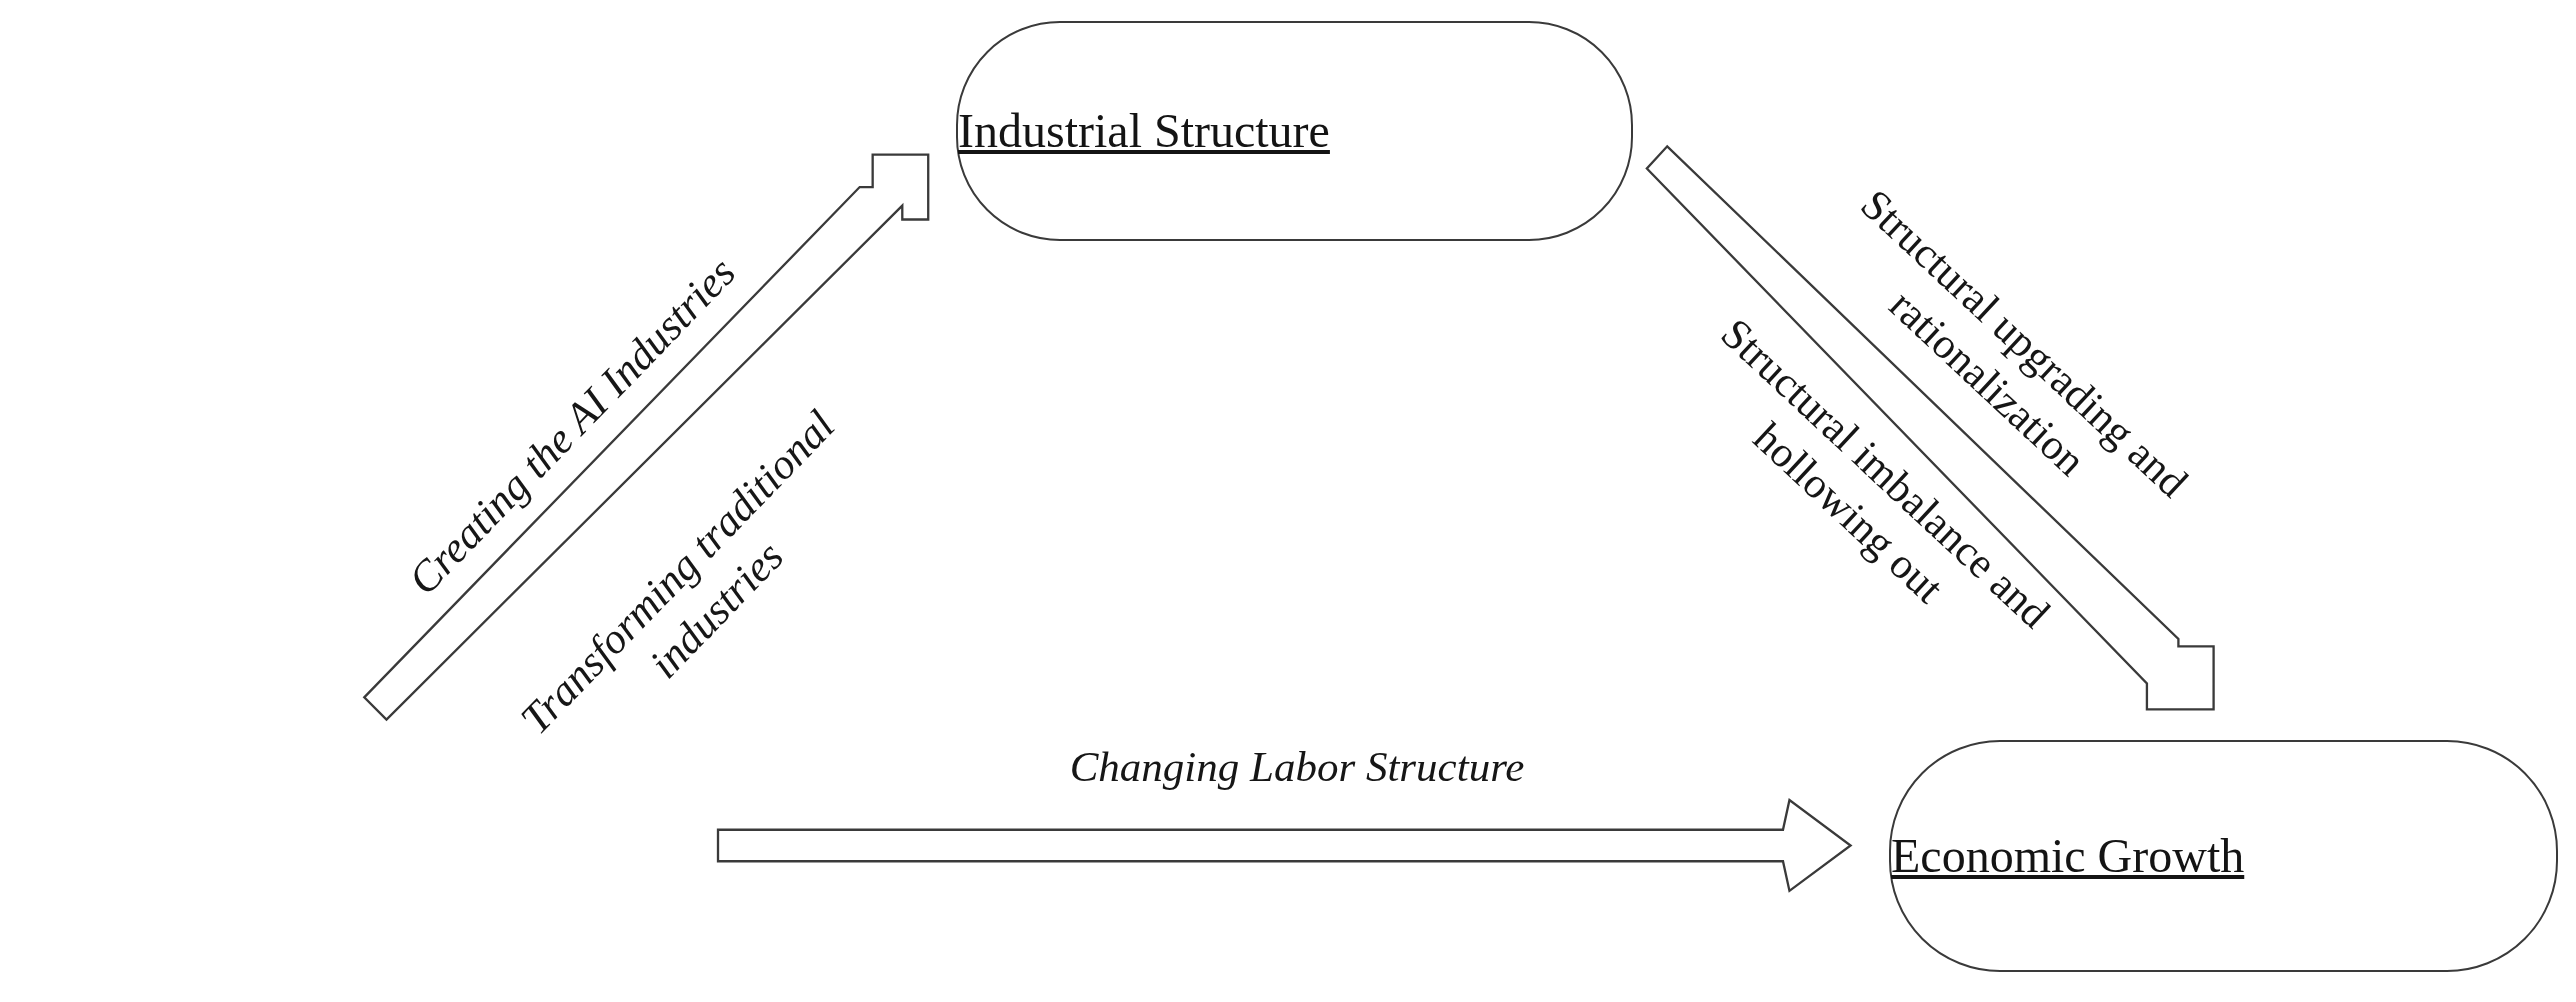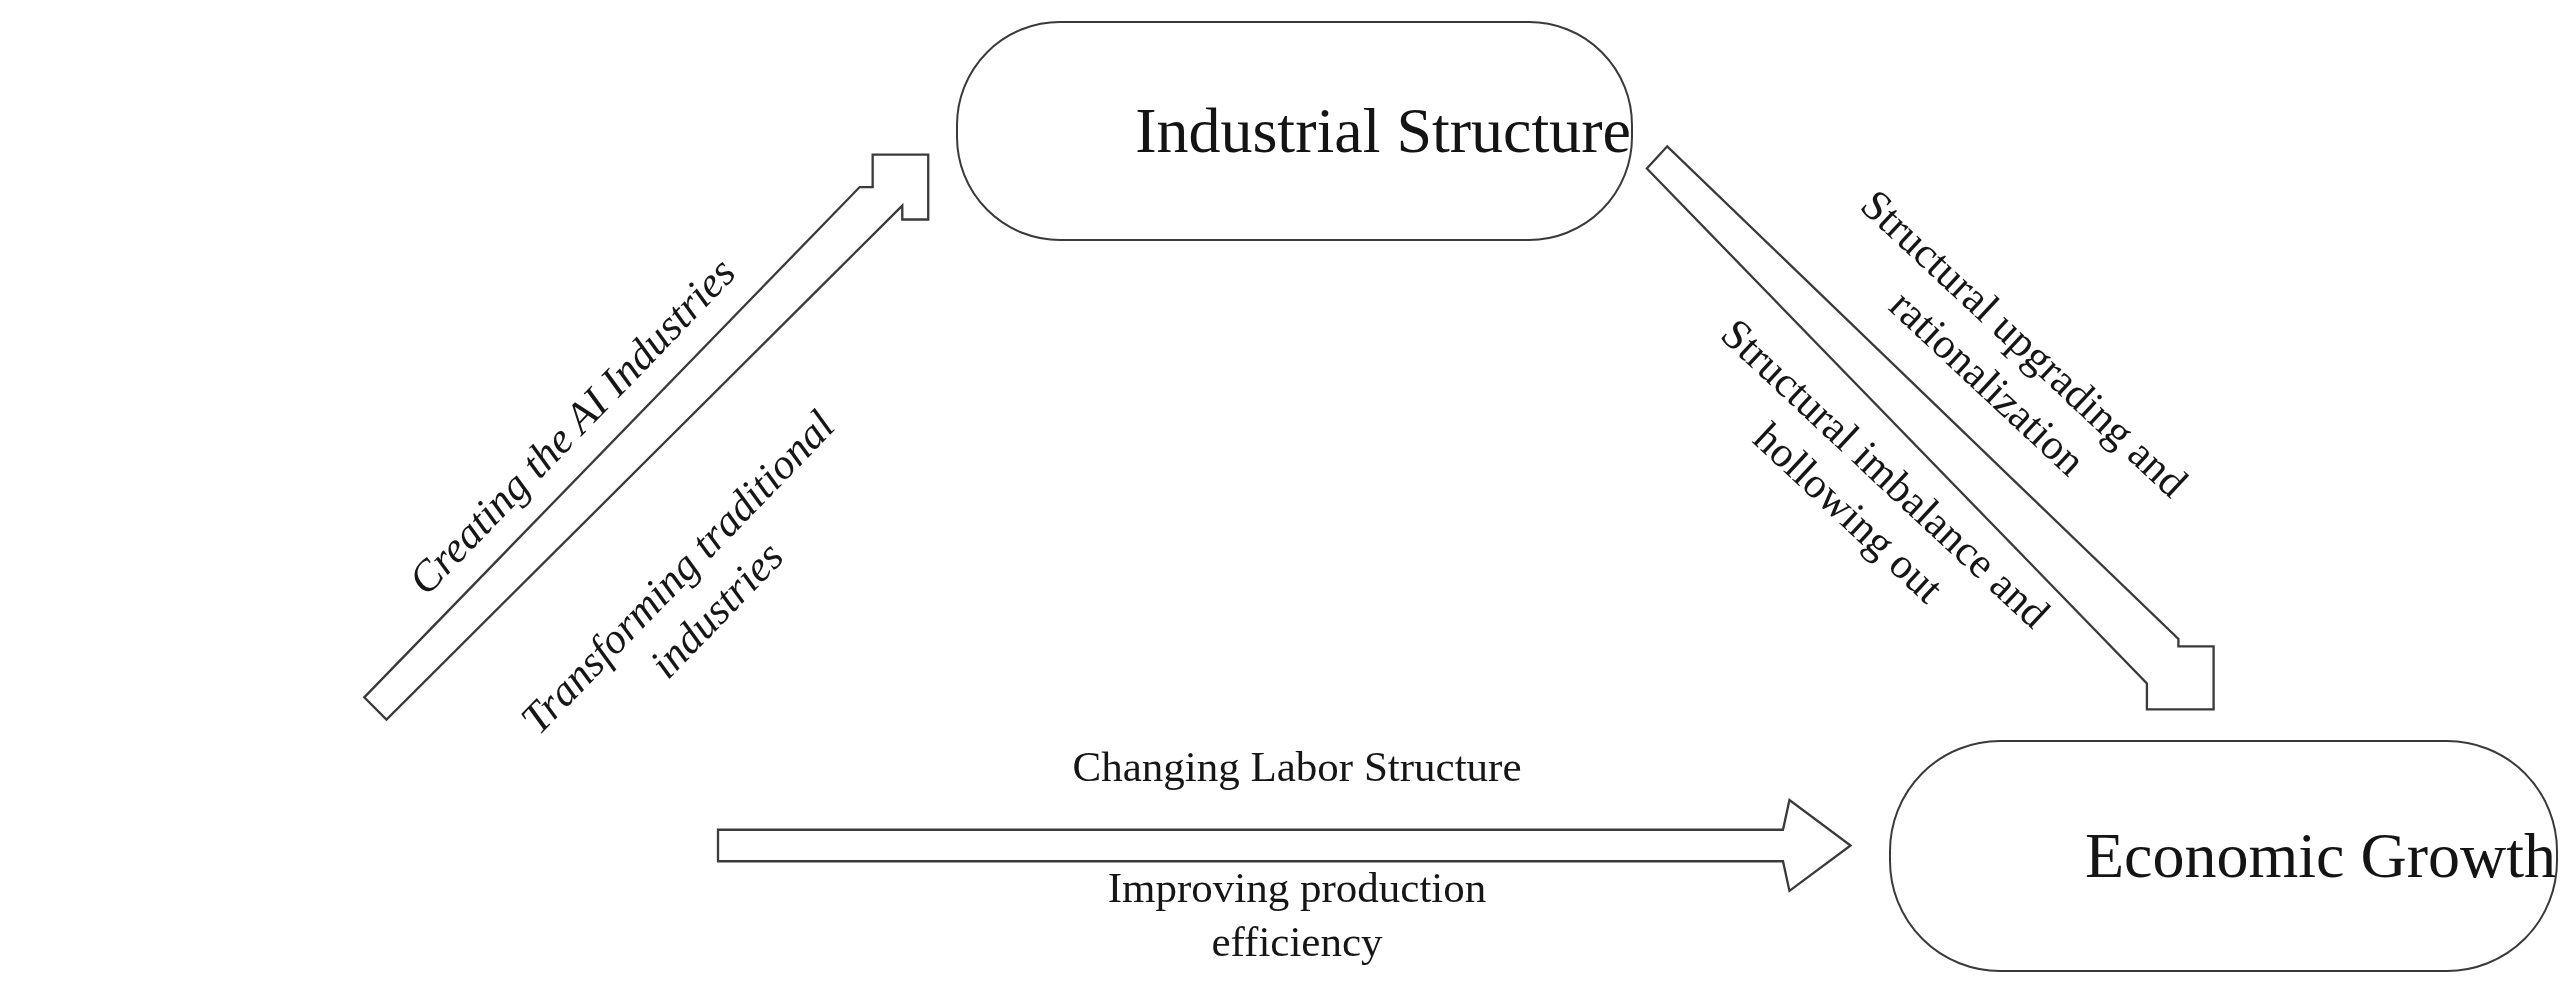--- a/index.html
+++ b/index.html
@@ -23,24 +23,25 @@
     width: 2576px;
     height: 1002px;
   }
   .node {
     position: absolute;
     box-sizing: border-box;
     border: 2.8px solid #3a3a3a;
     background: #ffffff;
     display: flex;
     align-items: center;
-    justify-content: flex-end;
-    font-size: 64px;
+    justify-content: flex-start;
+    font-size: 48px;
     line-height: 1;
     white-space: nowrap;
+    text-decoration: underline;
   }
   .node-industrial {
     left: 956px; top: 21px; width: 677px; height: 220px; border-radius: 104px;
   }
   .node-ai {
     left: 16.7px; top: 732px; width: 687px; height: 228px; border-radius: 109px;
   }
   .node-economic {
     left: 1889px; top: 740px; width: 669px; height: 232px; border-radius: 111px;
   }
@@ -65,20 +66,21 @@
     left: 2006px; top: 363px;
     transform: translate(-50%, -50%) rotate(43deg);
   }
   .lbl-imbalance {
     left: 1867px; top: 493px;
     transform: translate(-50%, -50%) rotate(43deg);
   }
   .lbl-changing {
     left: 1297px; top: 767px;
     transform: translate(-50%, -50%);
+    font-style: italic;
   }
   .lbl-improving {
     left: 1297px; top: 915px;
     transform: translate(-50%, -50%);
   }
 </style>
 </head>
 <body>
 
 <div class="canvas">
@@ -107,17 +109,15 @@
 industries</div>
 
   <div class="elabel lbl-upgrading">Structural upgrading and
 rationalization</div>
 
   <div class="elabel lbl-imbalance">Structural imbalance and
 hollowing out</div>
 
   <div class="elabel lbl-changing">Changing Labor Structure</div>
 
-  <div class="elabel lbl-improving">Improving production
-efficiency</div>
 
 </div>
 
 
 </body></html>

